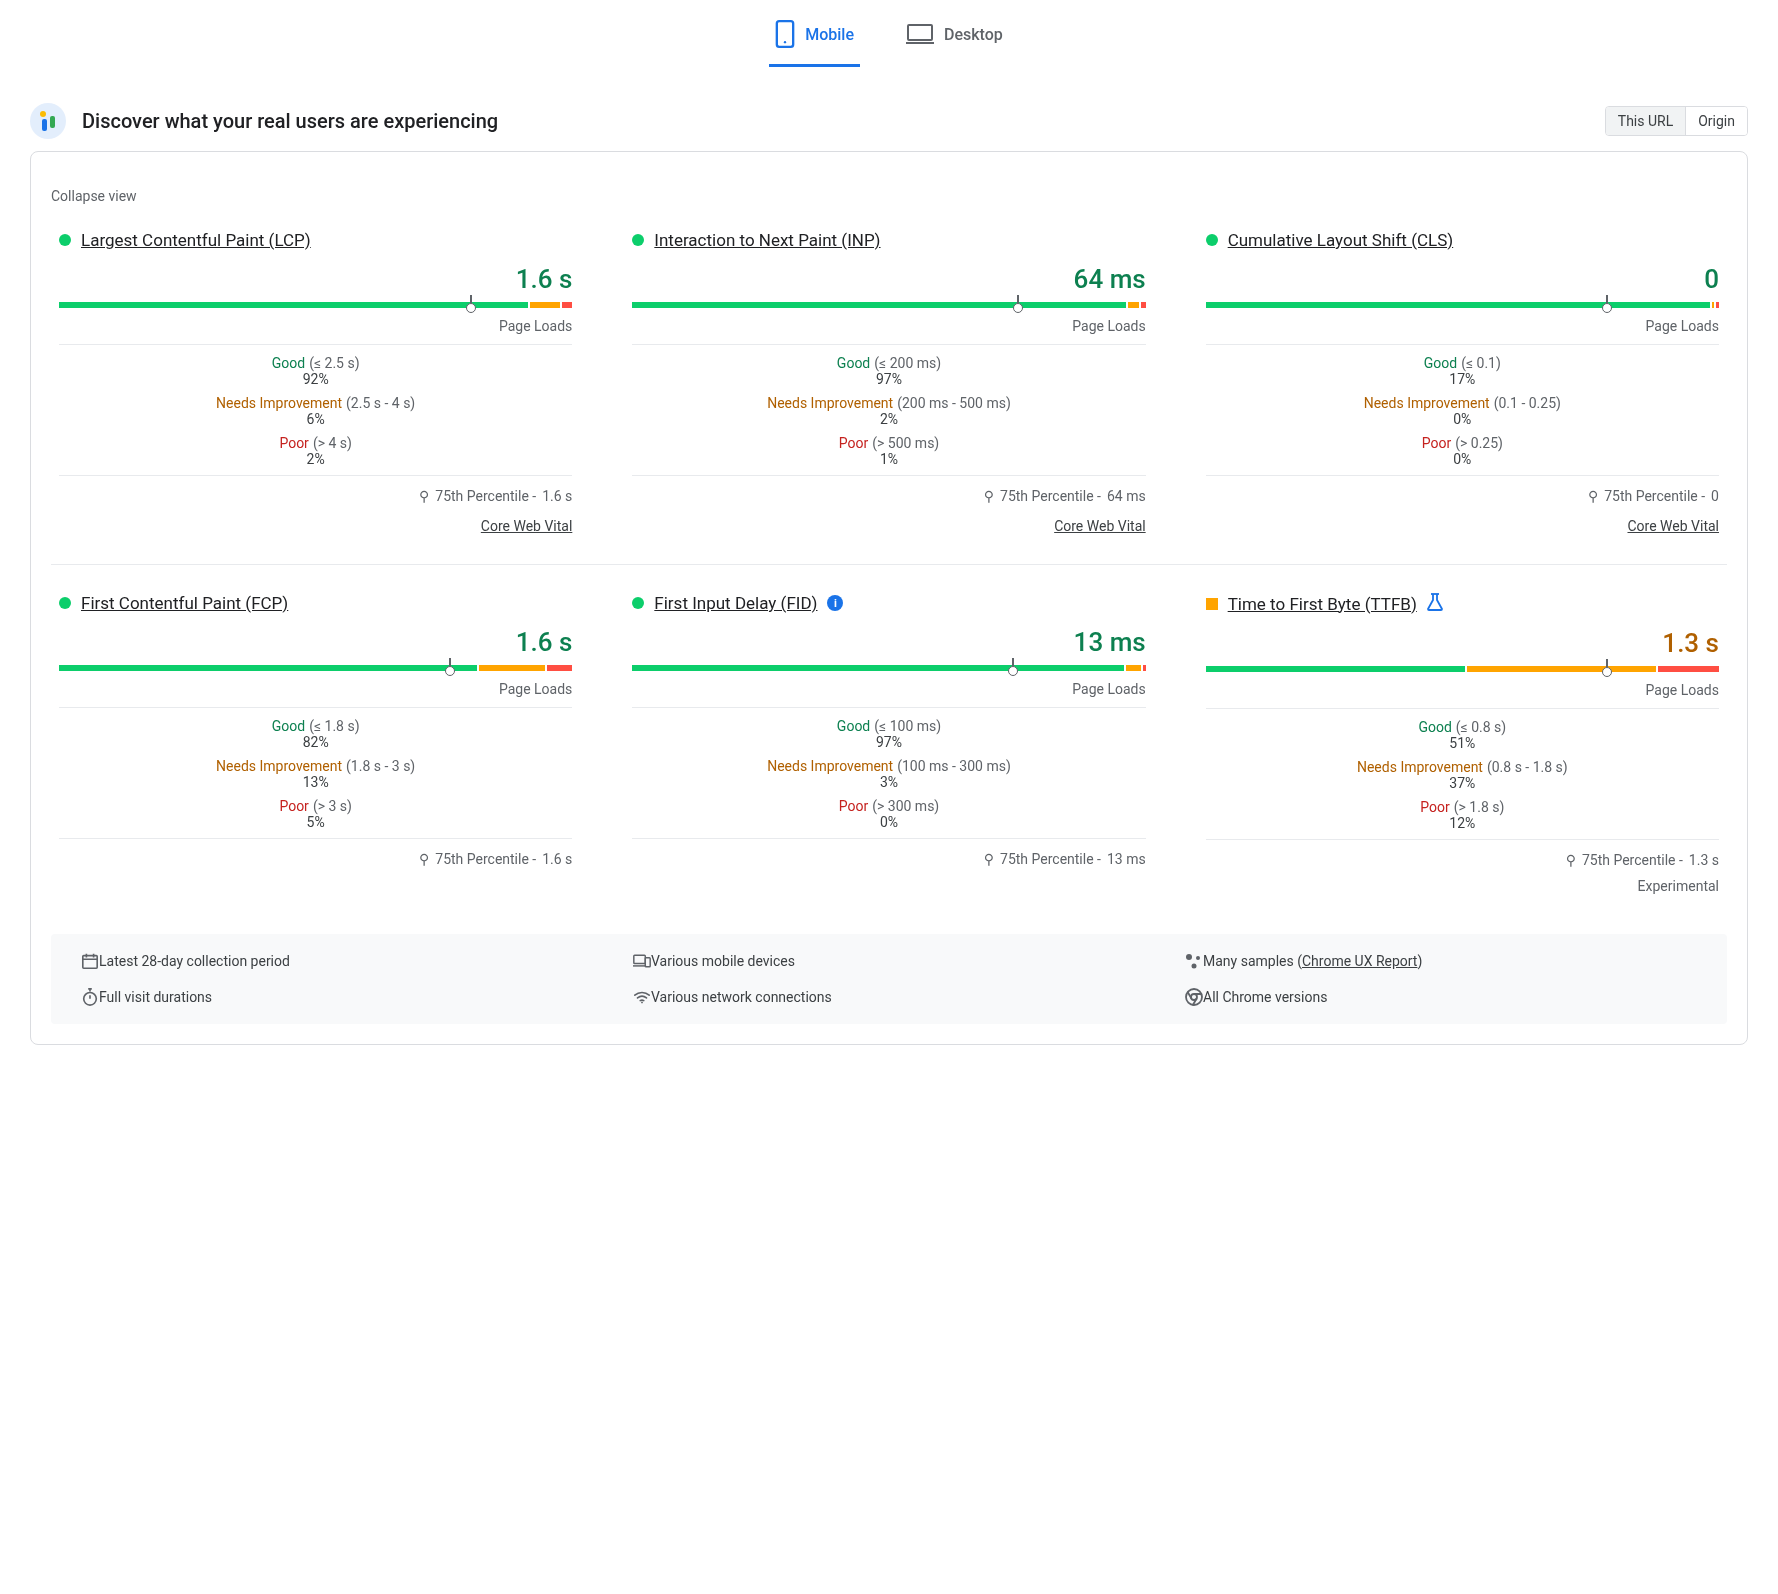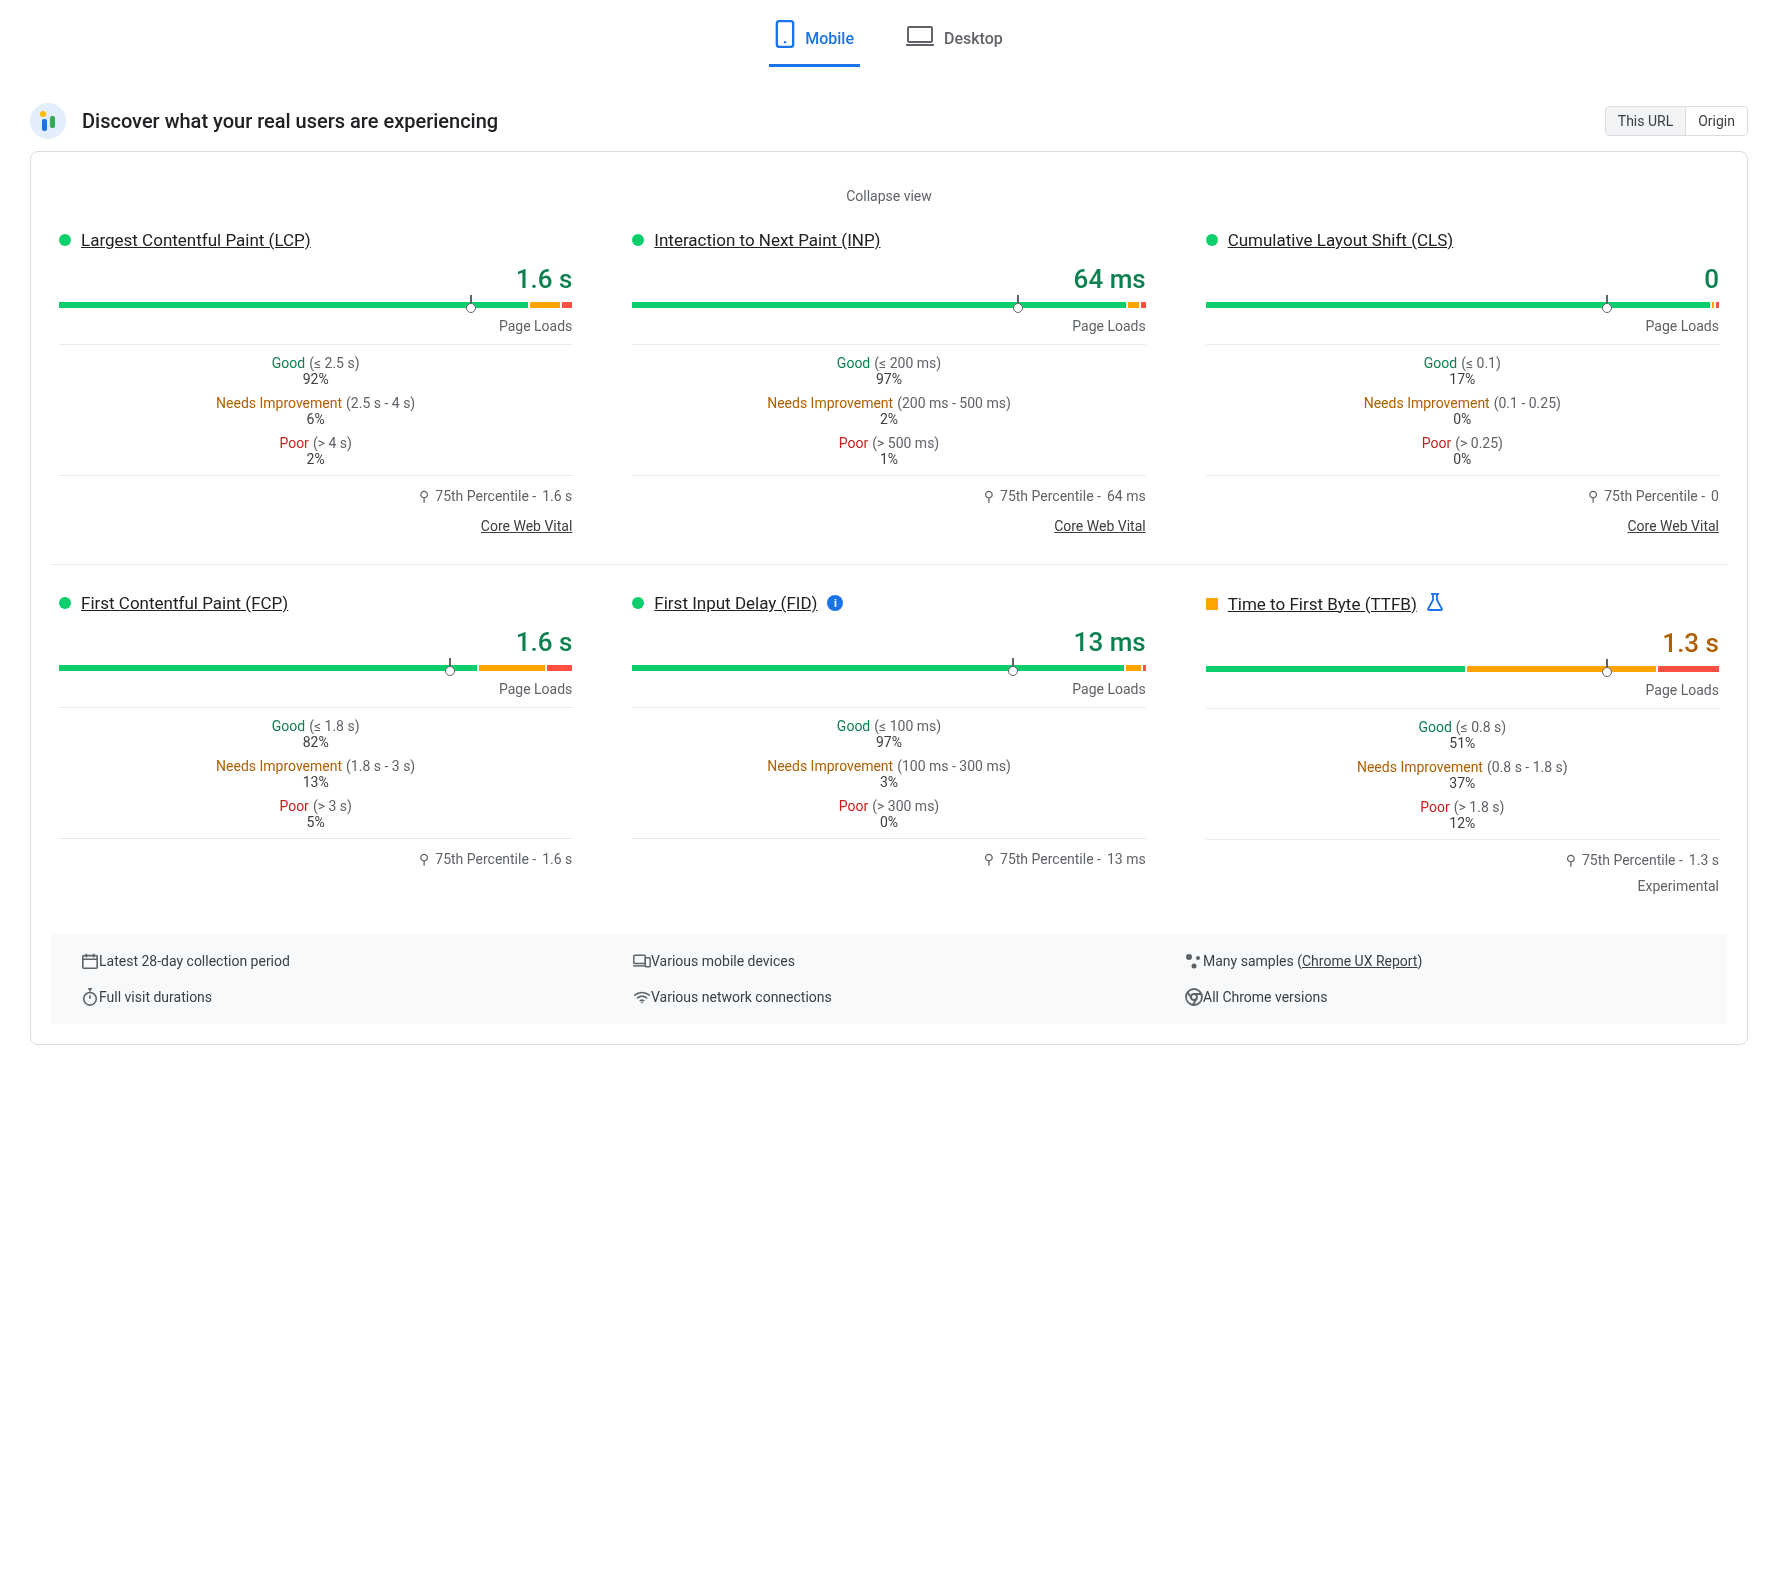--- a/index.html
+++ b/index.html
@@ -1,38 +1,38 @@
 <!DOCTYPE html>
 <html><head>
 <meta charset="utf-8">
 <style>
 * { box-sizing: border-box; margin: 0; padding: 0; }
 body { font-family: Roboto, Arial, sans-serif; background: #fff; color: #3c4043; font-size: 14px; padding: 10px 30px 40px; }
 .tabs { display: flex; justify-content: center; gap: 40px; margin-bottom: 36px; }
-.tab { display: flex; align-items: flex-end; gap: 10px; padding: 10px 6px 16px; cursor: pointer; font-size: 16px; font-weight: 500; color: #5f6368; border-bottom: 3px solid transparent; }
+.tab { display: flex; align-items: center; gap: 10px; padding: 10px 6px 16px; cursor: pointer; font-size: 16px; font-weight: 500; color: #5f6368; border-bottom: 3px solid transparent; }
 .tab.active { color: #1a73e8; border-bottom-color: #1a73e8; }
 .tab svg { width: 20px; height: 28px; }
 .tab .desktop-icon { width: 28px; height: 24px; }
 .header-row { display: flex; align-items: center; justify-content: space-between; margin-bottom: 12px; }
 .header-left { display: flex; align-items: center; gap: 16px; }
 .page-icon { width: 36px; height: 36px; border-radius: 50%; background: #e3eefc; display: flex; align-items: center; justify-content: center; position: relative; }
 .page-icon::before { content: ''; width: 6px; height: 6px; background: #fbbc04; border-radius: 50%; position: absolute; top: 8px; left: 10px; }
 .page-icon::after { content: ''; width: 5px; height: 12px; background: #1a73e8; border-radius: 2px; position: absolute; bottom: 8px; left: 12px; box-shadow: 8px -3px 0 0 #34a853; }
 .page-title { font-size: 20px; font-weight: 500; color: #202124; }
 .scope-toggle { display: flex; border: 1px solid #dadce0; border-radius: 4px; overflow: hidden; }
 .scope-btn { padding: 6px 12px; background: #fff; cursor: pointer; font-size: 14px; color: #3c4043; }
 .scope-btn.active { background: #f1f3f4; }
 .scope-btn:first-child { border-right: 1px solid #dadce0; }
 .panel { border: 1px solid #dadce0; border-radius: 8px; padding: 36px 20px 0; }
 .assessment { display: flex; align-items: center; justify-content: center; gap: 24px; margin-bottom: 8px; }
 .pulse-icon { width: 56px; height: 56px; border-radius: 50%; background: #E6F4EA; display: flex; align-items: center; justify-content: center; }
 .assessment-text { font-size: 20px; font-weight: 500; color: #202124; }
 .passed { color: #0d8050; }
 .help-icon { width: 18px; height: 18px; border: 1.5px solid #80868b; border-radius: 50%; display: inline-flex; align-items: center; justify-content: center; font-size: 11px; color: #80868b; font-weight: 500; cursor: pointer; }
-.collapse-row { text-align: center; padding: 0 0 26px; }
+.collapse-row { text-align: left; padding: 0 0 26px; }
 .collapse-link { color: #5f6368; font-size: 14px; cursor: pointer; }
 .metrics-grid { display: grid; grid-template-columns: repeat(3, 1fr); gap: 0 44px; }
 .metric { padding: 0 8px 30px; }
 .metric-title-row { display: flex; align-items: center; gap: 10px; margin-bottom: 14px; }
 .dot { width: 12px; height: 12px; border-radius: 50%; }
 .dot.green { background: #0CCE6B; }
 .sq { width: 12px; height: 12px; }
 .sq.orange { background: #FFA400; }
 .metric-name { font-size: 17px; color: #202124; text-decoration: underline; cursor: pointer; }
 .info-icon { width: 16px; height: 16px; border-radius: 50%; background: #1a73e8; color: #fff; font-size: 11px; font-weight: 700; display: inline-flex; align-items: center; justify-content: center; cursor: pointer; }

